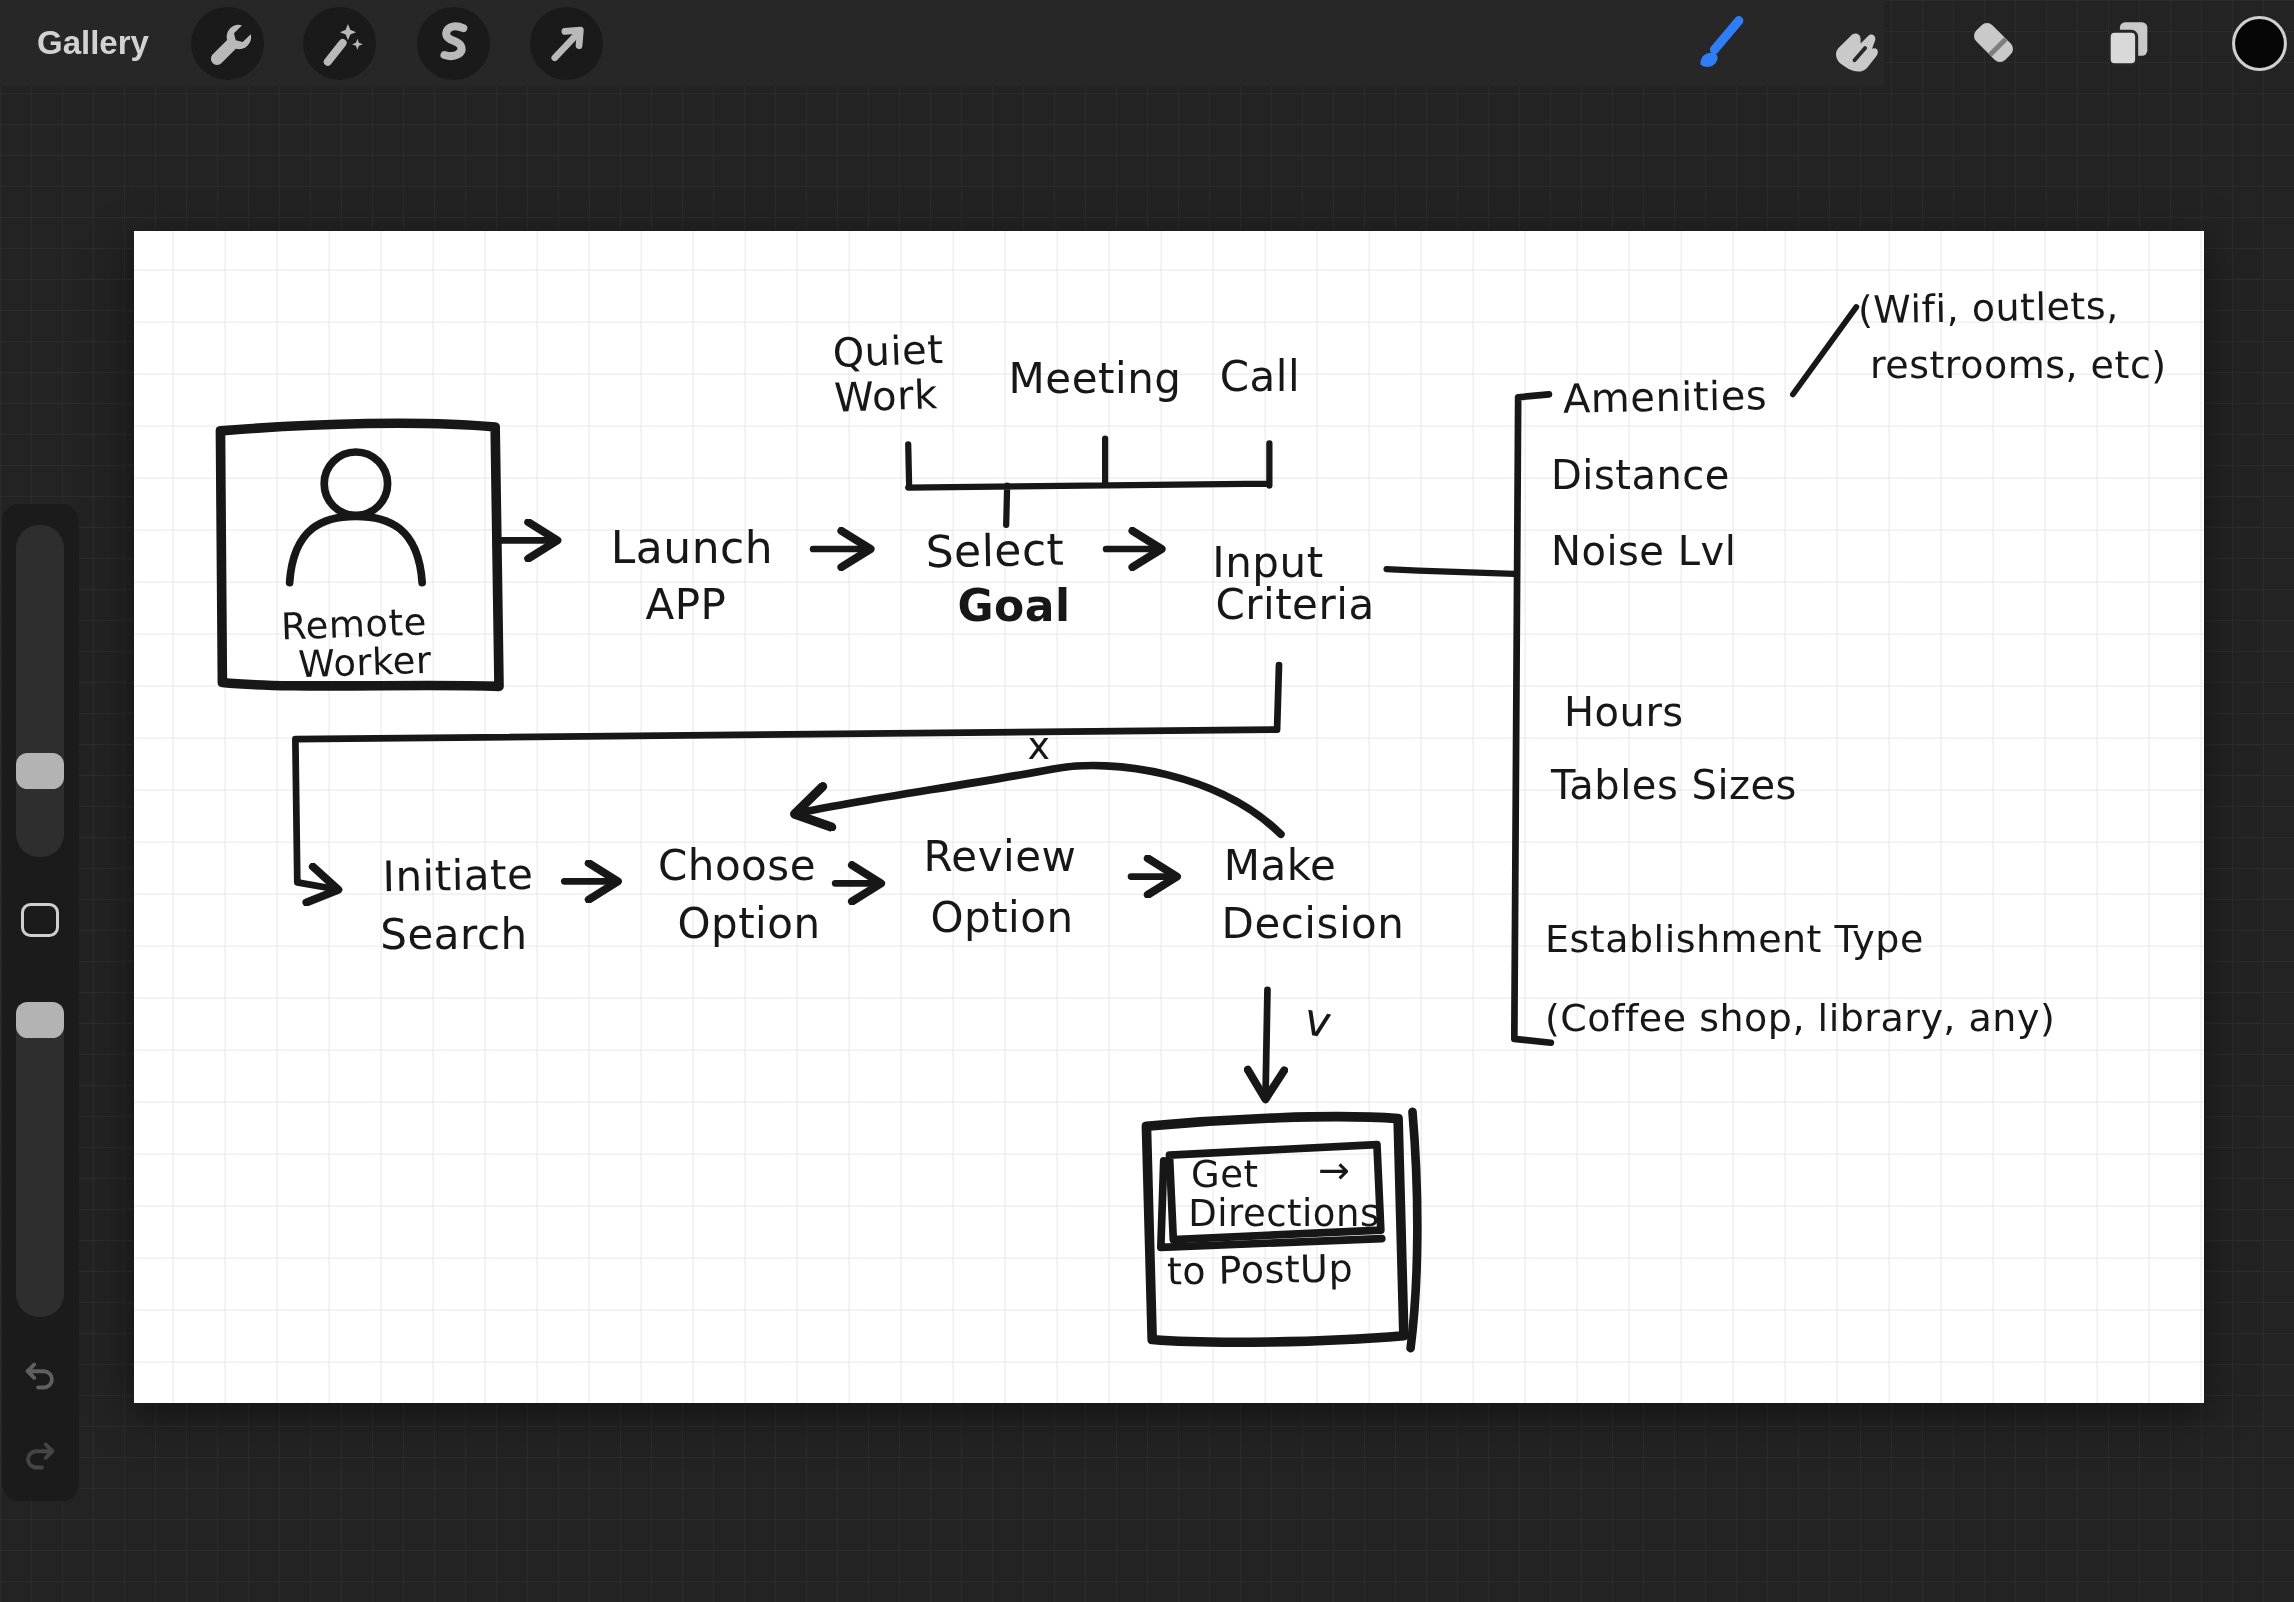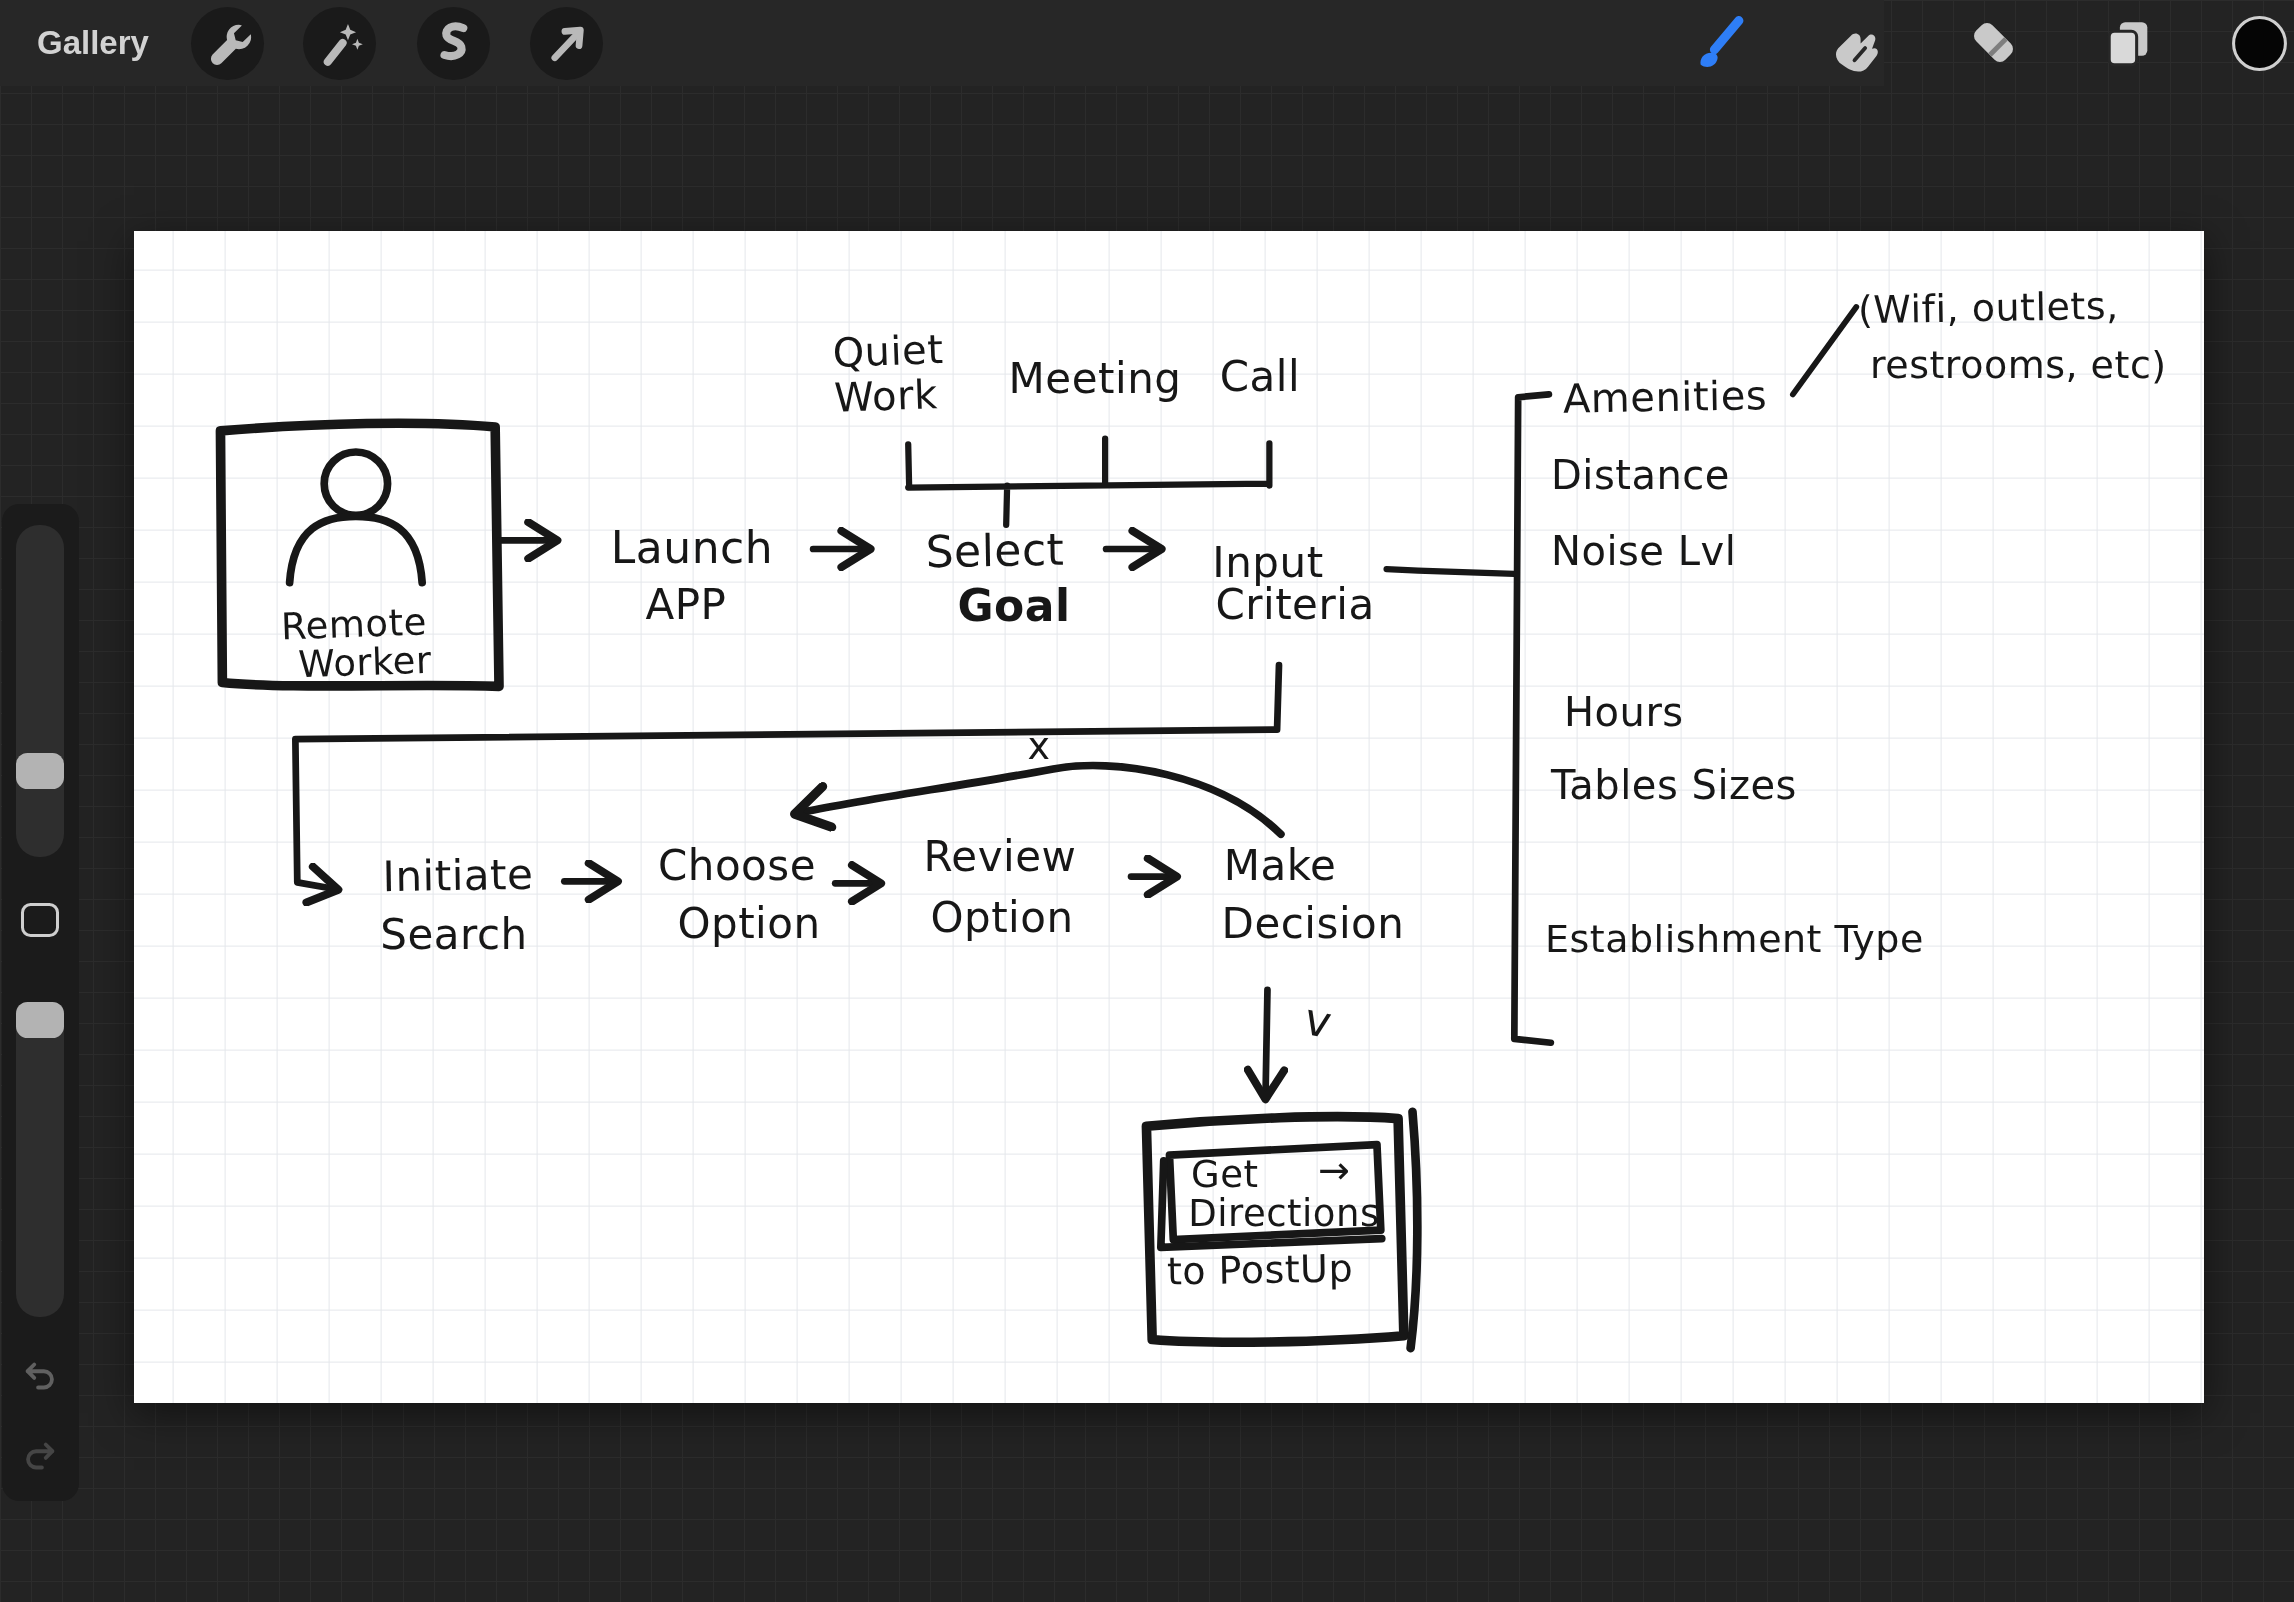--- a/index.html
+++ b/index.html
@@ -226,20 +226,21 @@
 
     <div class="hand" style="left:1724px;top:58px;font-size:38px;transform:rotate(-1deg);">(Wifi, outlets,</div>
     <div class="hand" style="left:1736px;top:115px;font-size:38px;">restrooms, etc)</div>
 
     <div class="hand" style="left:1429px;top:145px;font-size:40px;transform:rotate(-1deg);">Amenities</div>
     <div class="hand" style="left:1417px;top:223px;font-size:40px;">Distance</div>
     <div class="hand" style="left:1417px;top:299px;font-size:40px;">Noise Lvl</div>
     <div class="hand" style="left:1414px;top:460px;font-size:40px;margin-left:16px;">Hours</div>
     <div class="hand" style="left:1417px;top:533px;font-size:40px;">Tables Sizes</div>
     <div class="hand" style="left:1411px;top:689px;font-size:38px;">Establishment Type</div>
+    <div class="hand" style="left:1411px;top:768px;font-size:38px;">(Coffee shop, library, any)</div>
 
     <div class="hand" style="left:1057px;top:925px;font-size:37px;">Get</div>
     <div class="hand" style="left:1184px;top:920px;font-size:38px;">→</div>
     <div class="hand ctr" style="left:1150px;top:964px;font-size:37px;">Directions</div>
     <div class="hand ctr" style="left:1126px;top:1020px;font-size:38px;transform:translateX(-50%) rotate(-1deg);">to PostUp</div>
 
   </main>
 </div>
 
 

